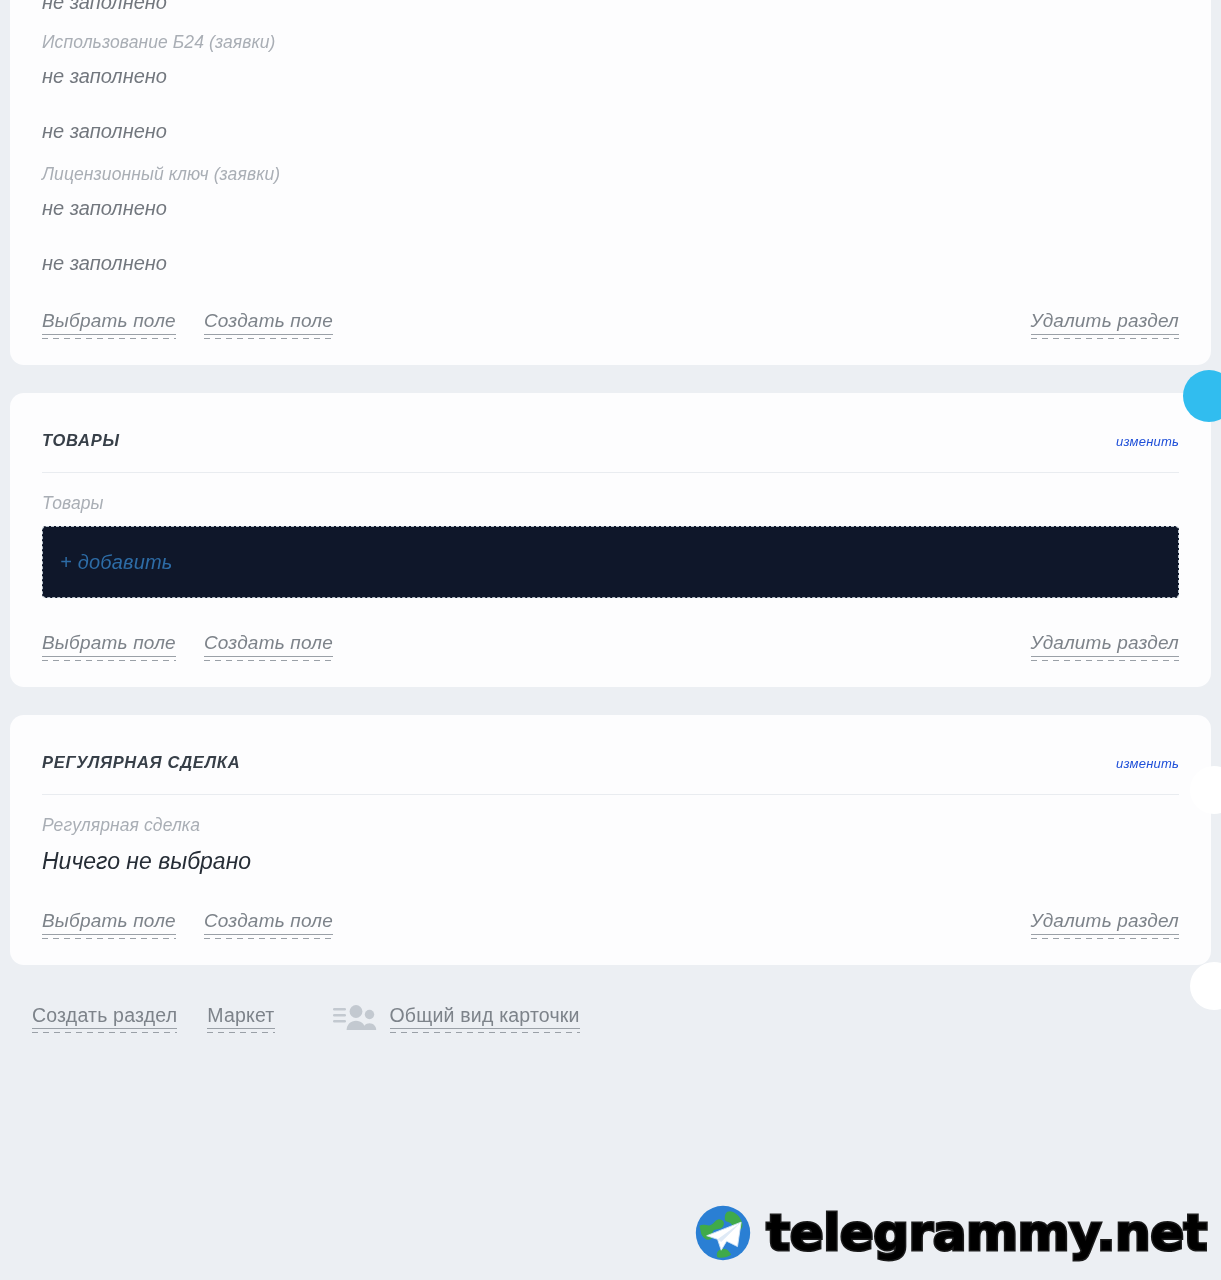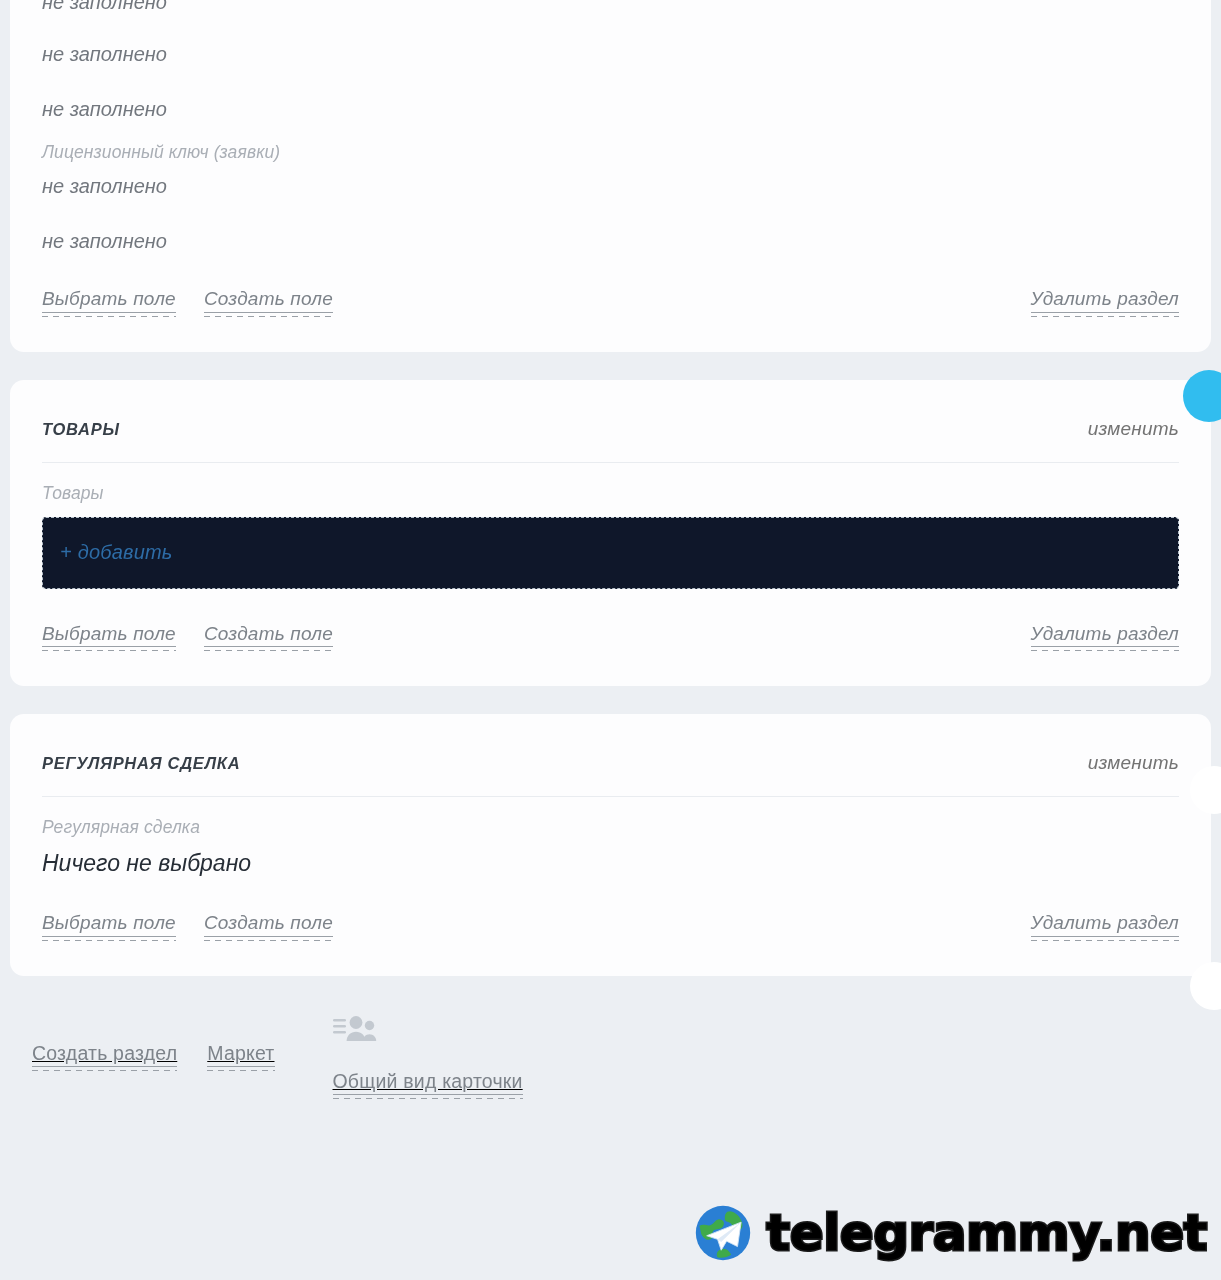--- a/index.html
+++ b/index.html
@@ -43,22 +43,22 @@
   }
 
   .card-title {
     font-size: 16.5px;
     font-weight: 700;
     letter-spacing: 0.7px;
     color: #373f48;
   }
 
   .card-edit {
-    font-size: 19px;
-    color: #737373;
+    font-size: 13px;
+    color: #1d4ed8;
     letter-spacing: 0.2px;
     cursor: pointer;
   }
 
   
   .field {
     padding-top: 20px;
   }
   .field-label {
     font-size: 17.5px;
@@ -109,21 +109,21 @@
     font-size: 20px;
     color: #2d6ca6;
     letter-spacing: 0.2px;
   }
 
   
   .card-footer {
     display: flex;
     align-items: center;
     padding-top: 34px;
-    padding-bottom: 39px;
+    padding-bottom: 30px;
     gap: 27px;
   }
   .footer-left {
     display: flex;
     gap: 28px;
   }
   .footer-right {
     margin-left: auto;
   }
 
@@ -150,29 +150,28 @@
       #9aa0a7 0px, #9aa0a7 6px,
       transparent 6px, transparent 11px);
   }
 
   
   .bottom-bar {
     display: flex;
     align-items: center;
     gap: 30px;
     padding: 38px 42px 0 32px;
-    text-decoration: underline;
   }
   .bottom-bar .dlink { font-size: 19.5px; }
 
   .view-group {
     display: flex;
-    gap: 28px;
+    align-items: center;
+    gap: 13px;
     margin-left: 28px;
-    flex-direction: column;
   }
 
   .people-icon {
     width: 44px;
     height: 28px;
     flex: 0 0 auto;
     display: block;
   }
 
   
@@ -228,20 +227,21 @@
 </head>
 <body>
 
 <div class="card card--clipped">
 
   <div class="clip-top">
     <span>не заполнено</span>
   </div>
 
   <div class="field">
+    <div class="field-label">Использование Б24 (заявки)</div>
     <div class="field-value">не заполнено</div>
   </div>
 
   <div class="field">
     <div class="field-value">не заполнено</div>
   </div>
 
   <div class="field">
     <div class="field-label">Лицензионный ключ (заявки)</div>
     <div class="field-value">не заполнено</div>

